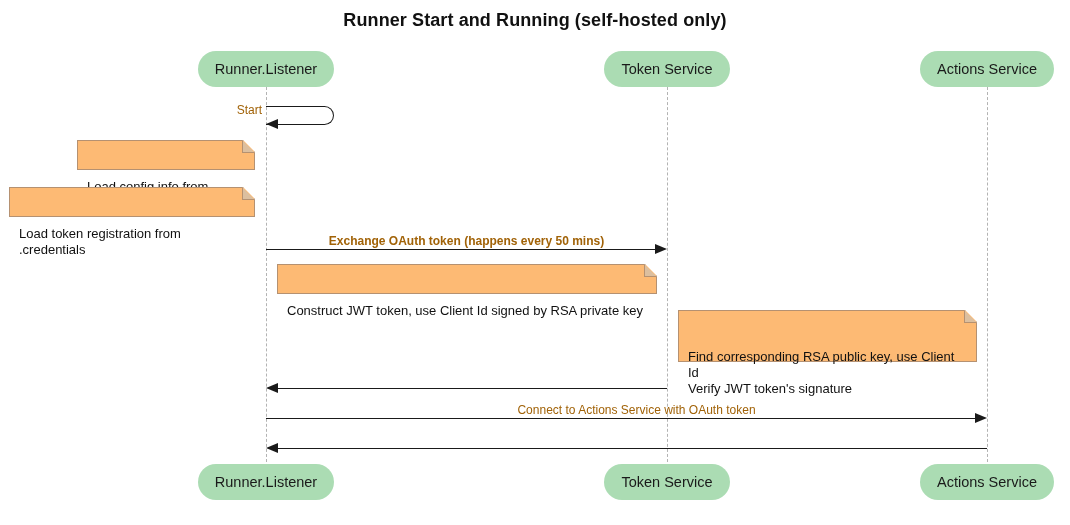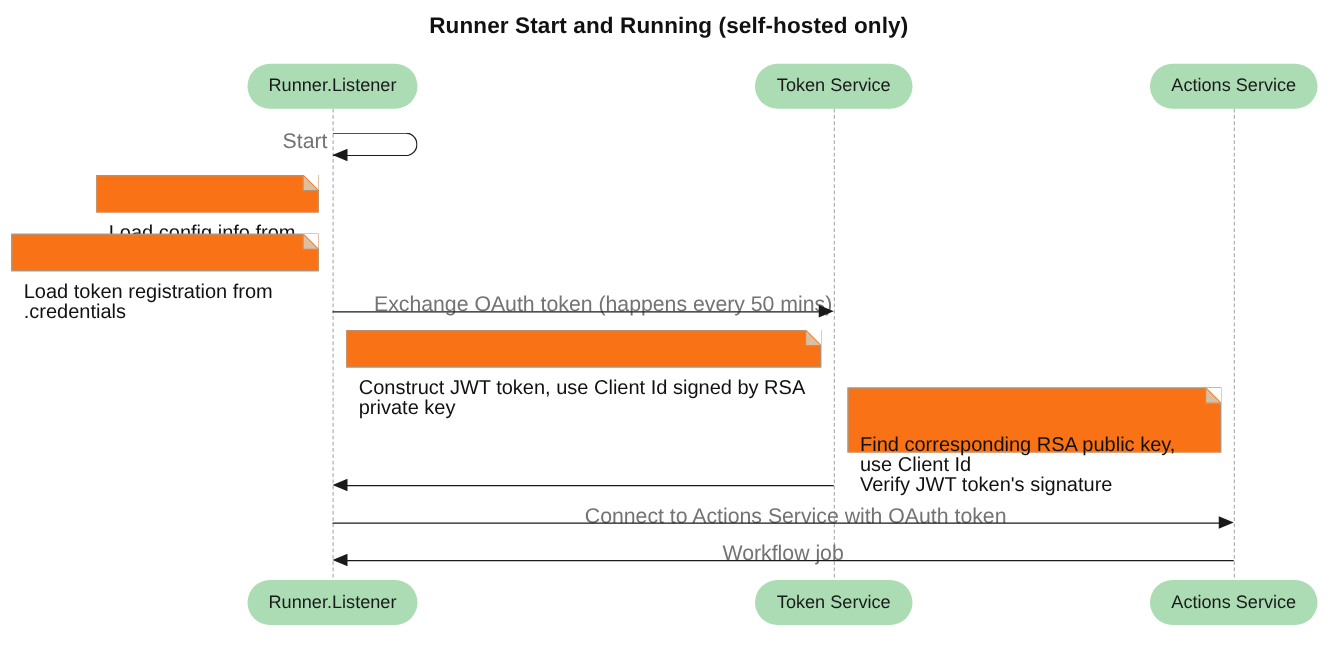--- a/index.html
+++ b/index.html
@@ -37,24 +37,24 @@
     display:flex;
     align-items:center;
     justify-content:center;
     font-size:14.5px;
     color:#1a1a1a;
     box-sizing:border-box;
   }
 
   .note{
     position:absolute;
-    background:#f97316;
+    background:#fdba74;
     border:1px solid #b59171;
     box-sizing:border-box;
-    font-size:16px;
+    font-size:13px;
     line-height:16px;
     color:#111;
     padding:6px 8px 6px 9px;
     white-space:pre-line;
   }
   .note .fold{
     position:absolute;
     right:-1px;top:-1px;
     width:12px;height:12px;
     background:#dcbf9f;
@@ -71,22 +71,22 @@
     border-right:0;
   }
 
   .msg-line{
     position:absolute;
     height:0;
     border-top:1.4px solid #1a1a1a;
   }
   .msg-label{
     position:absolute;
-    font-size:17px;
-    color:#737373;
+    font-size:12px;
+    color:#a16207;
     white-space:nowrap;
     text-align:center;
   }
   .arrowhead{
     position:absolute;
     width:0;height:0;
     border-top:5.5px solid transparent;
     border-bottom:5.5px solid transparent;
   }
   .arrowhead.right{border-left:12px solid #1a1a1a;}
@@ -139,21 +139,21 @@
   <div class="note" style="left:77px;top:140px;width:178px;height:30px;">
     <div class="fold2"></div><div class="fold"></div>
     <span>Load config info from .runner</span>
   </div>
 
   <div class="note" style="left:9px;top:187px;width:246px;height:30px;">
     <div class="fold2"></div><div class="fold"></div>
     <span>Load token registration from .credentials</span>
   </div>
 
-  <div class="msg-label" style="left:282px;top:234px;width:401px;">Exchange OAuth token (happens every 50 mins)</div>
+  <div class="msg-label" style="left:266px;top:234px;width:401px;font-weight:bold;">Exchange OAuth token (happens every 50 mins)</div>
   <div class="msg-line" style="left:266px;top:249px;width:390px;"></div>
   <div class="arrowhead right" style="left:655px;top:243.5px;"></div>
 
   <div class="note" style="left:277px;top:264px;width:380px;height:30px;">
     <div class="fold2"></div><div class="fold"></div>
     <span>Construct JWT token, use Client Id signed by RSA private key</span>
   </div>
 
   <div class="note" style="left:678px;top:310px;width:299px;height:52px;">
     <div class="fold2"></div><div class="fold"></div>
@@ -161,17 +161,16 @@
 Verify JWT token's signature</span>
   </div>
 
   <div class="msg-line" style="left:277px;top:388px;width:390px;"></div>
   <div class="arrowhead left" style="left:266px;top:382.5px;"></div>
 
   <div class="msg-label" style="left:276px;top:403px;width:721px;">Connect to Actions Service with OAuth token</div>
   <div class="msg-line" style="left:266px;top:418px;width:710px;"></div>
   <div class="arrowhead right" style="left:975px;top:412.5px;"></div>
 
-  <div class="msg-label" style="left:266px;top:433px;width:721px;">Workflow job</div>
   <div class="msg-line" style="left:277px;top:448px;width:710px;"></div>
   <div class="arrowhead left" style="left:266px;top:442.5px;"></div>
 
 </div>
 
 </body></html>

